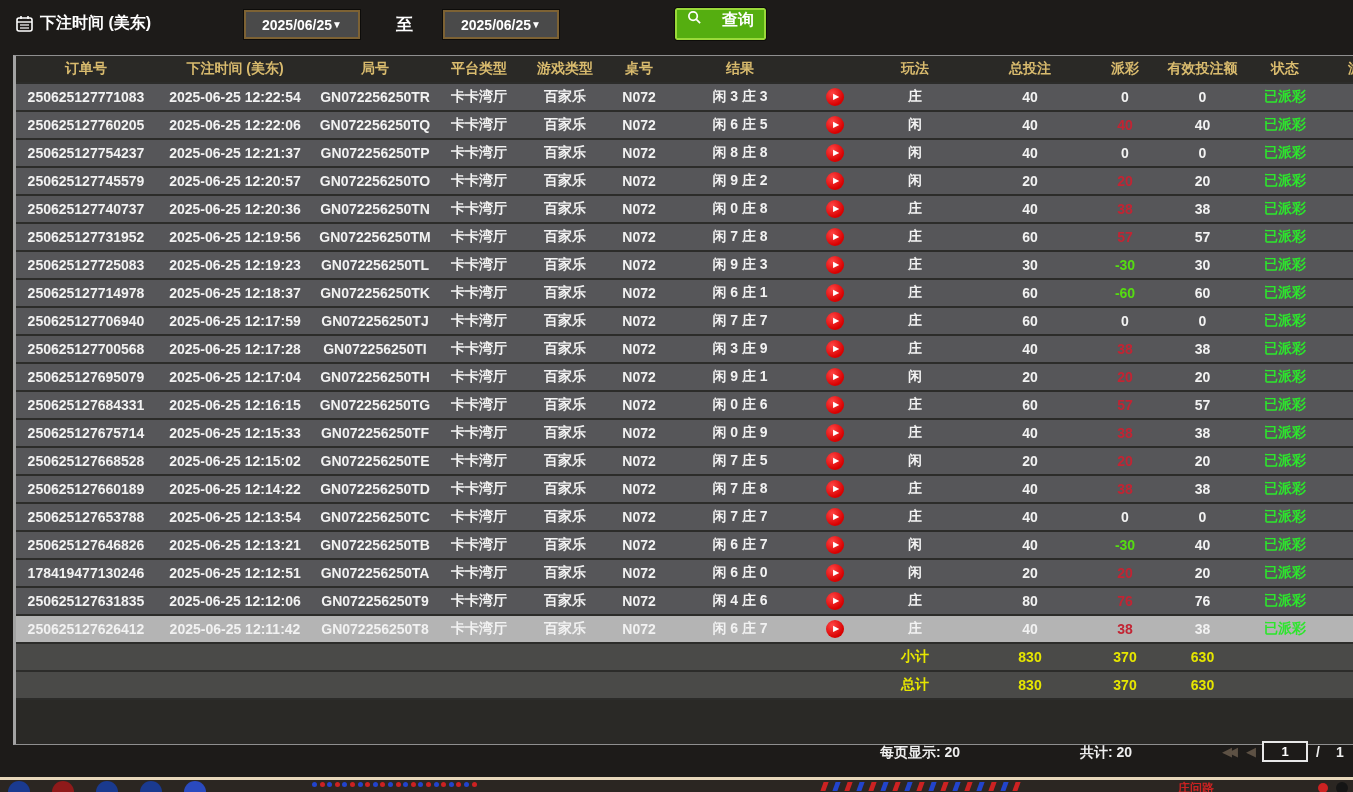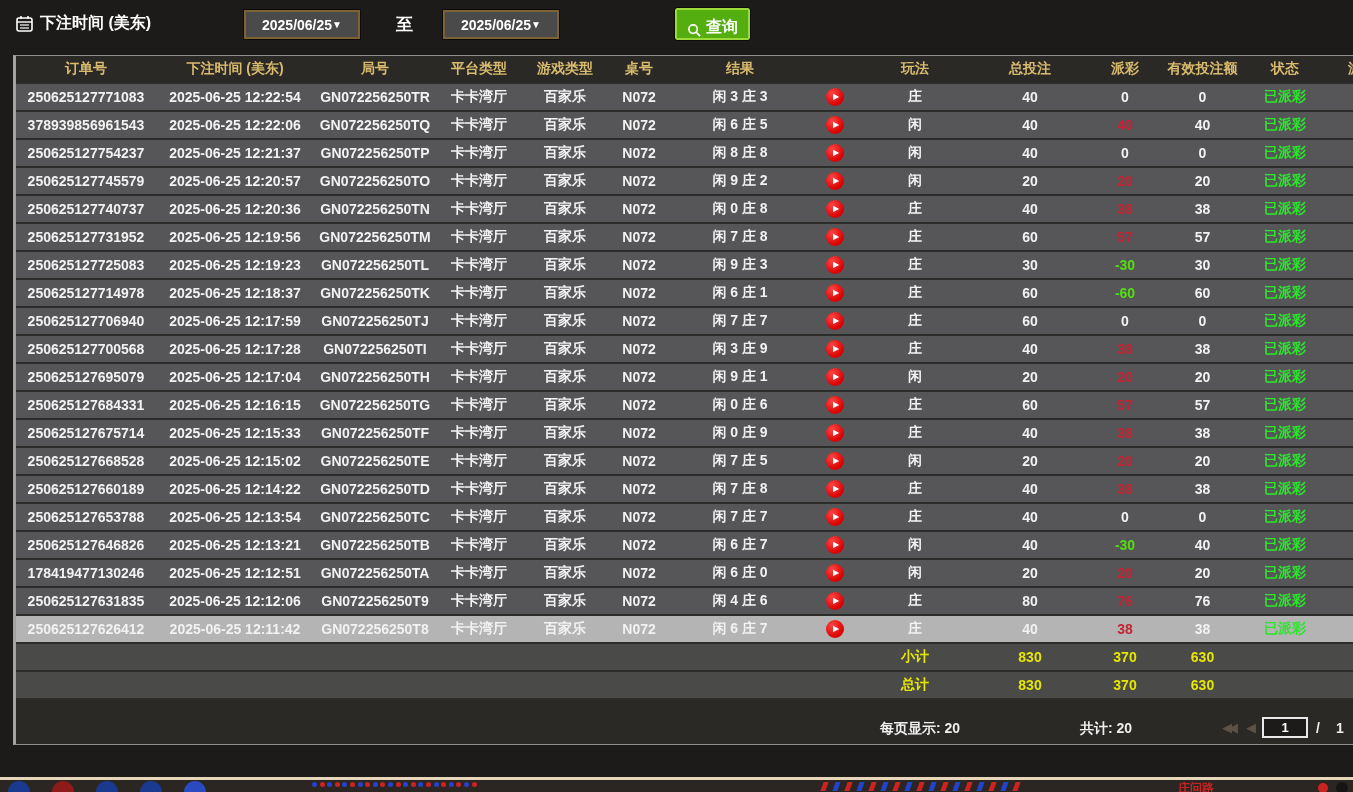--- a/index.html
+++ b/index.html
@@ -14,21 +14,21 @@
     font-size:16px; font-weight:bold; color:#ffffff; }
   .cal-icon { width:17px; height:17px; display:inline-block; }
   .date-select { position:absolute; top:10px; width:116px; height:29px; background:#4a4a4a;
     border:2px solid #7d6234; outline:1px solid #0d0c0a; color:#fff; font-size:14px; font-weight:bold;
     display:flex; align-items:center; justify-content:center; cursor:pointer; }
   .date-select .arr { font-size:10px; color:#fff; }
   .d1 { left:244px; } .d2 { left:443px; }
   .to-label { position:absolute; left:396px; top:13px; font-size:17px; font-weight:bold; color:#fff; }
   .search-btn { position:absolute; left:675px; top:8px; height:32px; padding:0 10px;
     background:#55ae10; border:2px solid #9ada3a; outline:1px solid #0d0c0a; border-radius:2px;
-    color:#fff; font-size:16px; font-weight:bold; display:flex; align-items:flex-end; gap:4px; cursor:pointer; }
+    color:#fff; font-size:16px; font-weight:bold; display:flex; align-items:flex-start; gap:20px; cursor:pointer; }
   
   .tablewrap { position:absolute; left:13px; top:55px; width:1340px; height:690px;
     overflow:hidden; background:#2a2926; border-left:3px solid #a3a3a3;
     border-top:1px solid #8f8f8f; border-bottom:1px solid #8f8f8f; }
   .tbl { width:1390px; }
   .trow { display:flex; align-items:center; height:28px; border-bottom:2px solid #2c2c2a;
     background:#565659; font-size:14px; font-weight:600; color:#f2f2f2; }
   .trow.head { background:#2a2926; color:#d9bb6e; height:28px; font-weight:bold; }
   .trow.hl { background:#b4b4b4; }
   .trow.sum { background:#4a4a48; color:#e6e600; font-weight:bold; }
@@ -37,21 +37,21 @@
   .c0{width:140px}.c1{width:158px}.c2{width:122px}.c3{width:86px}.c4{width:86px}
   .c5{width:62px}.c6{width:140px}.c7{width:50px}.c8{width:110px}.c9{width:120px}
   .c10{width:70px}.c11{width:85px}.c12{width:80px}.c13{width:60px}
   .pay-red { color:#c22433; } .pay-green { color:#55dd11; } .pay-white { color:#f2f2f2; }
   .status-ok { color:#2ce62c; }
   .play-icon { width:18px; height:18px; border-radius:50%; margin:0 auto; cursor:pointer;
     background:radial-gradient(circle at 35% 30%, #ff4444, #d80000 70%);
     display:flex; align-items:center; justify-content:center;
     color:#fff; font-size:8px; line-height:1; padding-left:2px; }
   
-  .pagebar { position:absolute; left:0; top:714px; width:1314px; height:28px; font-size:14px; font-weight:bold; color:#eee; }
+  .pagebar { position:absolute; left:0; top:738px; width:1314px; height:28px; font-size:14px; font-weight:bold; color:#eee; }
   .pp-label { position:absolute; left:880px; top:6px; }
   .tot-label { position:absolute; left:1080px; top:6px; }
   .pg-arrow { position:absolute; top:6px; color:#5d5144; font-size:13px; cursor:pointer; letter-spacing:-4px; }
   .pg-first { left:1222px; } .pg-prev { left:1246px; letter-spacing:0; }
   .page-input { position:absolute; left:1262px; top:3px; width:46px; height:21px;
     background:#1d1b19; border:2px solid #e8e8e8; color:#fff; text-align:center;
     font-size:13px; font-weight:bold; font-family:inherit; }
   .pg-sep { position:absolute; left:1316px; top:6px; } .pg-last { position:absolute; left:1336px; top:6px; }
   
   .strip-line { position:absolute; left:0; top:777px; width:1353px; height:3px; background:#e7d7ba; }
@@ -130,21 +130,21 @@
       <span class="play-icon">▶</span>
     </div>
     <div class="cell c8">庄</div>
     <div class="cell c9">40</div>
     <div class="cell c10 pay-white">0</div>
     <div class="cell c11">0</div>
     <div class="cell c12 status-ok">已派彩</div>
     <div class="cell c13"></div>
   </div>
         <div class="trow">
-    <div class="cell c0">378939856961543</div>
+    <div class="cell c0">250625127760205</div>
     <div class="cell c1">2025-06-25 12:22:06</div>
     <div class="cell c2">GN072256250TQ</div>
     <div class="cell c3">卡卡湾厅</div>
     <div class="cell c4">百家乐</div>
     <div class="cell c5">N072</div>
     <div class="cell c6">闲 6 庄 5</div>
     <div class="cell c7">
       <span class="play-icon">▶</span>
     </div>
     <div class="cell c8">闲</div>

